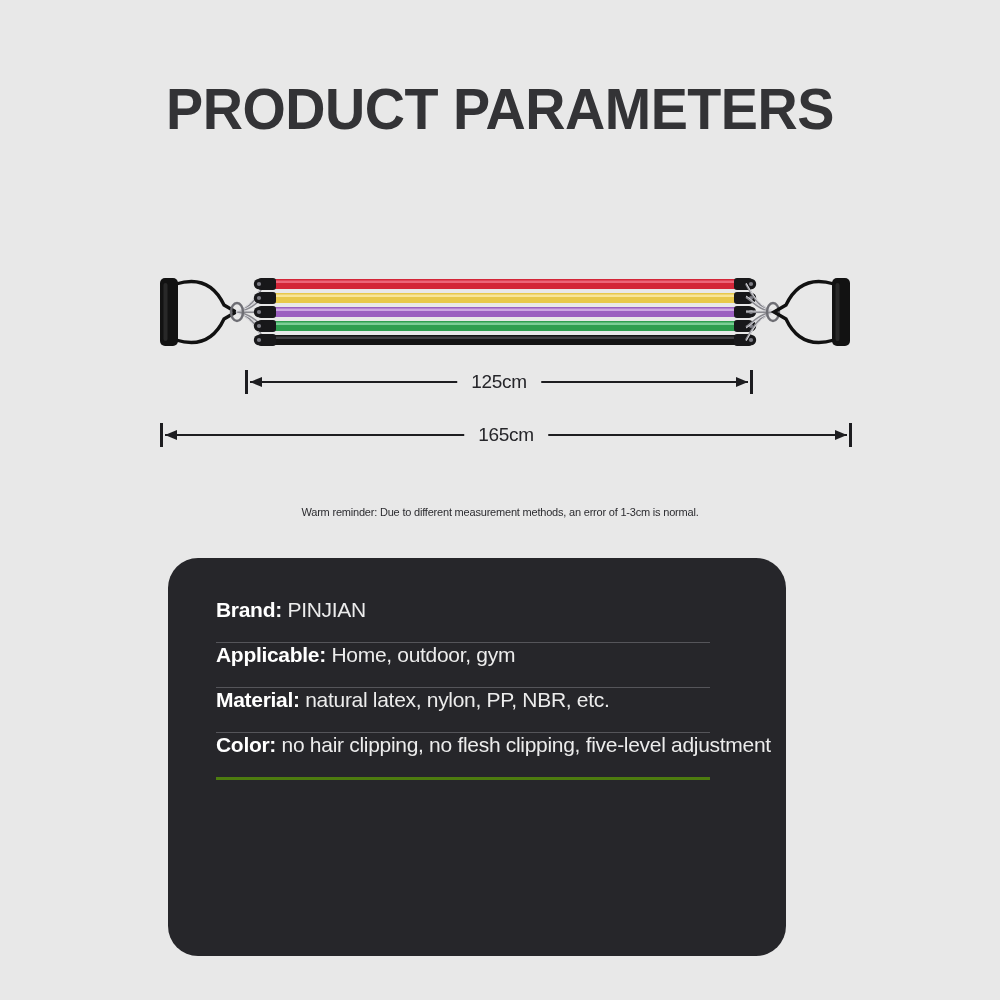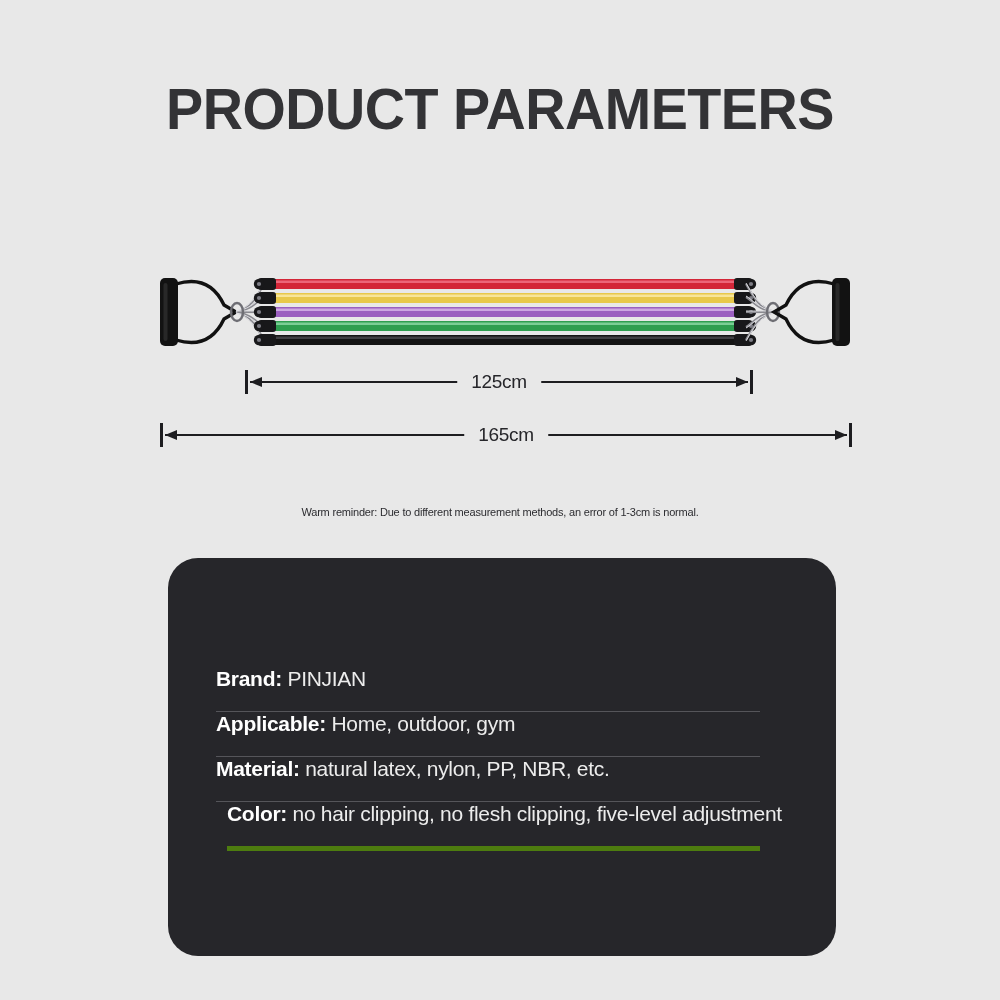--- a/index.html
+++ b/index.html
@@ -70,40 +70,40 @@
     color: #2c2c30;
     letter-spacing: -0.2px;
     margin-top: 36px;
   }
 
   
   #spec-card {
     position: absolute;
     left: 168px;
     top: 558px;
-    width: 668px;
+    width: 618px;
     height: 398px;
     background: #26262a;
     border-radius: 30px;
     box-sizing: border-box;
     padding: 40px 76px 36px 48px;
     display: flex;
     flex-direction: column;
-    justify-content: center;
+    justify-content: flex-start;
   }
   .spec-row {
     position: relative;
     padding-bottom: 20px;
     border-bottom: 1px solid #55555a;
     font-size: 21px;
     color: #f2f2f2;
     letter-spacing: -0.3px;
     white-space: nowrap;
   }
-  .spec-row:last-child { border-bottom: 5px solid #4d7c0f; margin-left: 11px; }
+  .spec-row:last-child { border-bottom: 3px solid #4d7c0f; }
   .spec-label {
     font-weight: bold;
     color: #ffffff;
   }
   .spec-value { color: #ececec; }
 </style>
 </head>
 <body>
 
 <div id="page-title">PRODUCT PARAMETERS</div>

